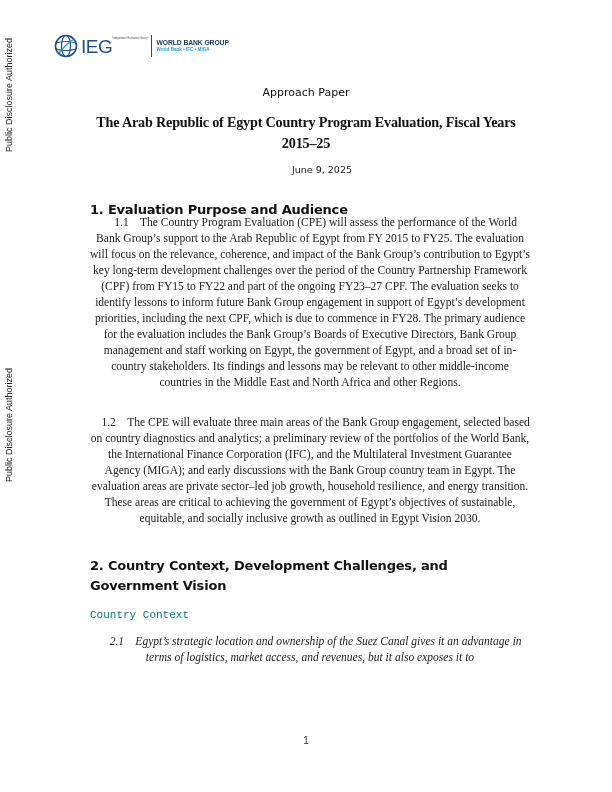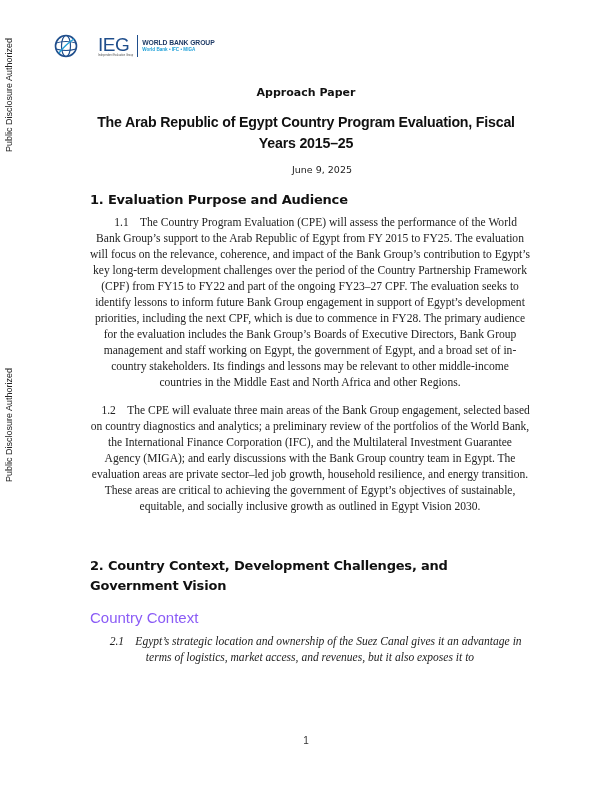--- a/index.html
+++ b/index.html
@@ -7,38 +7,38 @@
   .side-stamp {
     position: absolute; left: 4px; width: 14px;
     font-family: "Liberation Sans", sans-serif; font-size: 9px; color: #222;
     writing-mode: vertical-rl; transform: rotate(180deg); white-space: nowrap;
   }
   .stamp-top { top: 22px; height: 130px; }
   .stamp-mid { top: 352px; height: 130px; }
 
   .logo { position: absolute; left: 54px; top: 34px; display: flex; align-items: center; }
   .globe { width: 24px; height: 24px; }
-  .ieg-block { display: flex; flex-direction: column; margin-left: 20px; }
+  .ieg-block { display: flex; margin-left: 3px; }
   .ieg-text { font-family: "Liberation Sans", sans-serif; font-size: 19px; color: #1f4e8c; letter-spacing: -0.5px; line-height: 19px; }
   .ieg-sub { font-family: "Liberation Sans", sans-serif; font-size: 2.6px; color: #555; line-height: 3px; }
   .logo-divider { width: 1px; height: 22px; background: #1f4e8c; margin: 0 4px 0 4px; }
   .wbg-block { display: flex; flex-direction: column; }
   .wbg-title { font-family: "Liberation Sans", sans-serif; font-weight: bold; font-size: 6.8px; color: #1f3b66; line-height: 8px; letter-spacing: -0.1px; }
   .wbg-sub { font-family: "Liberation Sans", sans-serif; font-weight: bold; font-size: 4.6px; color: #1fa0d8; line-height: 6px; }
 
   .approach { position: absolute; top: 86px; left: 0; width: 612px; text-align: center;
-    font-family: "DejaVu Sans", sans-serif; font-weight: bold; font-size: 11px; color: #111; }
+    font-family: "DejaVu Sans", sans-serif; font-weight: normal; font-size: 11px; color: #111; }
   .title { position: absolute; top: 112px; left: 90px; width: 432px; text-align: center;
-    font-family: Liberation Sans, sans-serif; font-weight: bold; font-size: 14.2px; line-height: 21px; color: #111; letter-spacing: -0.2px; }
+    font-family: Liberation Serif, serif; font-weight: bold; font-size: 14.2px; line-height: 21px; color: #111; letter-spacing: -0.2px; }
   .date { position: absolute; top: 164px; left: 16px; width: 612px; text-align: center;
     font-family: "DejaVu Sans", sans-serif; font-size: 9.5px; color: #222; }
 
   .h1 { position: absolute; left: 90px; width: 440px; font-family: "DejaVu Sans", sans-serif; font-weight: bold;
     font-size: 13px; line-height: 20px; color: #111; letter-spacing: -0.2px; }
-  .h2 { position: absolute; left: 90px; font-family: Liberation Sans, sans-serif; font-size: 15px; color: #8b5cf6; }
+  .h2 { position: absolute; left: 90px; font-family: Liberation Mono, monospace; font-size: 11px; color: #0f766e; }
   .para { position: absolute; left: 90px; width: 440px; font-family: "Liberation Serif", serif;
     font-size: 11.55px; line-height: 16px; color: #222; text-align: center; }
   .para .num { display: inline-block; width: 37px; }
   .pg { position: absolute; top: 735px; left: 0; width: 612px; text-align: center;
     font-family: "Liberation Sans", sans-serif; font-size: 10px; color: #333; }
 </style>
 </head>
 <body>
 
 <div class="side-stamp stamp-top">Public Disclosure Authorized</div>
@@ -59,27 +59,27 @@
   <div class="wbg-block">
     <span class="wbg-title">WORLD BANK GROUP</span>
     <span class="wbg-sub">World Bank • IFC • MIGA</span>
   </div>
 </div>
 
 <div class="approach">Approach Paper</div>
 <div class="title">The Arab Republic of Egypt Country Program Evaluation, Fiscal Years 2015–25</div>
 <div class="date">June 9, 2025</div>
 
-<div class="h1" style="top:190px;">1. Evaluation Purpose and Audience</div>
+<div class="h1" style="top:200px;">1. Evaluation Purpose and Audience</div>
 
 <div class="para" style="top:214px;">
   <span class="num">1.1</span><span>The Country Program Evaluation (CPE) will assess the performance of the World Bank Group’s support to the Arab Republic of Egypt from FY 2015 to FY25. The evaluation will focus on the relevance, coherence, and impact of the Bank Group’s contribution to Egypt’s key long-term development challenges over the period of the Country Partnership Framework (CPF) from FY15 to FY22 and part of the ongoing FY23–27 CPF. The evaluation seeks to identify lessons to inform future Bank Group engagement in support of Egypt’s development priorities, including the next CPF, which is due to commence in FY28. The primary audience for the evaluation includes the Bank Group’s Boards of Executive Directors, Bank Group management and staff working on Egypt, the government of Egypt, and a broad set of in-country stakeholders. Its findings and lessons may be relevant to other middle-income countries in the Middle East and North Africa and other Regions.</span>
 </div>
 
-<div class="para" style="top:402px;">
+<div class="para" style="top:414px;">
   <span class="num">1.2</span><span>The CPE will evaluate three main areas of the Bank Group engagement, selected based on country diagnostics and analytics; a preliminary review of the portfolios of the World Bank, the International Finance Corporation (IFC), and the Multilateral Investment Guarantee Agency (MIGA); and early discussions with the Bank Group country team in Egypt. The evaluation areas are private sector–led job growth, household resilience, and energy transition. These areas are critical to achieving the government of Egypt’s objectives of sustainable, equitable, and socially inclusive growth as outlined in Egypt Vision 2030.</span>
 </div>
 
 <div class="h1" style="top:556px;">2. Country Context, Development Challenges, and Government Vision</div>
 <div class="h2" style="top:609px;">Country Context</div>
 
 <div class="para" style="top:633px;font-style:italic;">
   <span class="num">2.1</span><span>Egypt’s strategic location and ownership of the Suez Canal gives it an advantage in terms of logistics, market access, and revenues, but it also exposes it to</span>
 </div>
 

